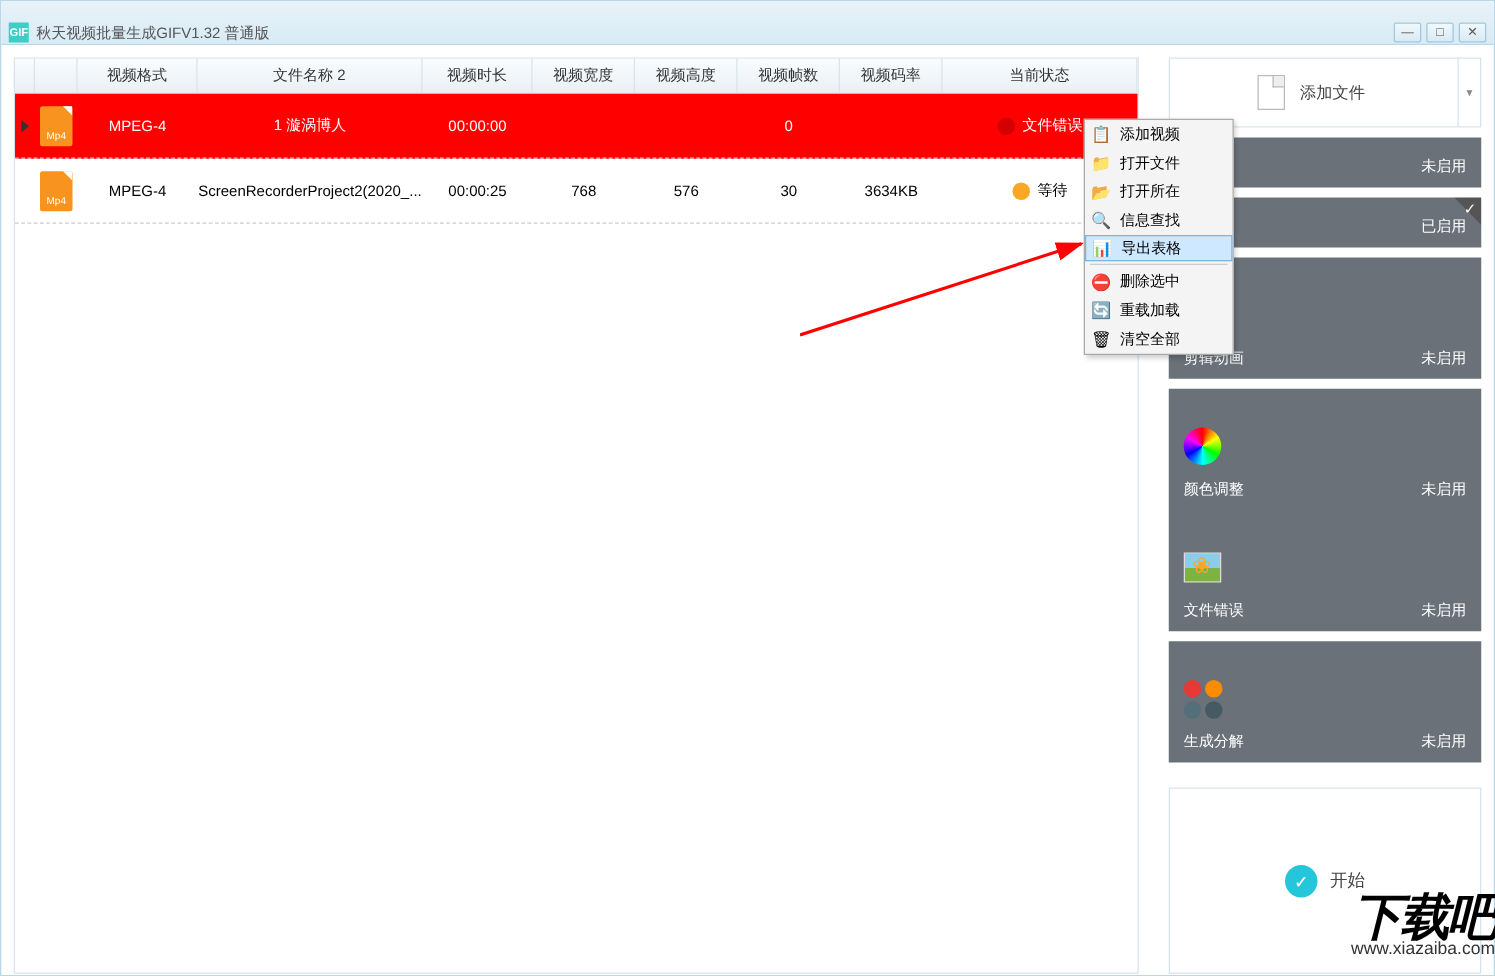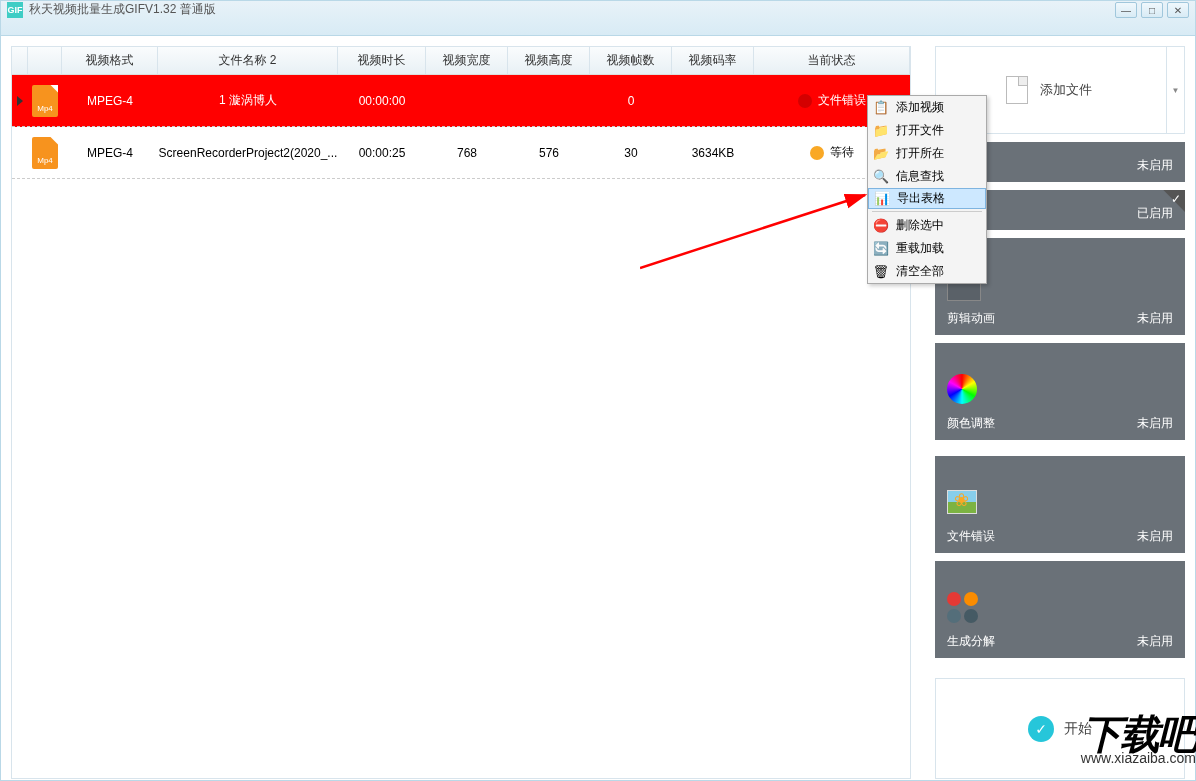--- a/index.html
+++ b/index.html
@@ -1,20 +1,20 @@
 <!DOCTYPE html>
 <html><head>
 <meta charset="utf-8">
 <style>
 * { margin: 0; padding: 0; box-sizing: border-box; font-family: "Microsoft YaHei", sans-serif; }
 body { background: #fff; width: 1196px; height: 781px; overflow: hidden; position: relative; }
 
 .window { width: 1196px; height: 781px; border: 1px solid #b9d8e7; background: #fff; }
 
-.titlebar { height: 27px; background: linear-gradient(#e8f2f8, #d8ebf5); border-bottom: 1px solid #b9d8e7; display: flex; align-items: flex-end; padding: 17px 6px; font-size: 12px; color: #555; }
+.titlebar { height: 27px; background: linear-gradient(#e8f2f8, #d8ebf5); border-bottom: 1px solid #b9d8e7; display: flex; align-items: flex-start; padding: 17px 6px; font-size: 12px; color: #555; }
 .titlebar-icon { width: 16px; height: 16px; background: #3fcdc5; margin-right: 6px; display: flex; align-items: center; justify-content: center; color: #fff; font-size: 9px; font-weight: bold; }
 .titlebar-text { flex: 1; }
 .titlebar-buttons { display: flex; gap: 4px; }
 .tb-btn { width: 22px; height: 16px; border: 1px solid #a0c7dc; background: linear-gradient(#f0f8fc, #d8ebf5); border-radius: 2px; display: flex; align-items: center; justify-content: center; font-size: 10px; color: #555; cursor: pointer; }
 
 .content { display: flex; height: calc(100% - 26px); padding: 10px; gap: 24px; }
 
 .left-panel { flex: 1; border: 1px solid #d8e4ec; background: #fff; position: relative; }
 
 .table-header { display: flex; height: 28px; background: linear-gradient(#fafcfd, #e8f0f5); border-bottom: 1px solid #ddd; font-size: 12px; color: #333; }
@@ -49,21 +49,21 @@
 .file-icon::after { content: "Mp4"; position: absolute; bottom: 4px; left: 0; right: 0; text-align: center; font-size: 8px; color: #fff; }
 
 .row-marker { width: 0; height: 0; border-top: 5px solid transparent; border-bottom: 5px solid transparent; border-left: 6px solid #333; }
 
 .status-dot { width: 14px; height: 14px; border-radius: 50%; }
 .dot-red { background: #d40000; }
 .dot-orange { background: #f9a825; }
 
 .right-panel { width: 250px; display: flex; flex-direction: column; gap: 8px; }
 
-.add-file { height: 88px; border: 1px solid #d8e4ec; background: #fff; display: flex; align-items: center; padding-left: 70px; gap: 12px; font-size: 13px; color: #444; position: relative; }
+.add-file { height: 56px; border: 1px solid #d8e4ec; background: #fff; display: flex; align-items: center; padding-left: 70px; gap: 12px; font-size: 13px; color: #444; position: relative; }
 .add-file-dropdown { position: absolute; right: 0; top: 0; bottom: 0; width: 18px; border-left: 1px solid #d8e4ec; display: flex; align-items: center; justify-content: center; color: #888; font-size: 8px; }
 .doc-icon { width: 22px; height: 28px; border: 1px solid #bbb; background: #fff; position: relative; }
 .doc-icon::before { content: ""; position: absolute; top: 0; right: 0; width: 8px; height: 8px; background: #eee; border-left: 1px solid #bbb; border-bottom: 1px solid #bbb; }
 
 .tool-item { background: #6a7178; color: #fff; padding: 26px 12px 8px; font-size: 12px; position: relative; }
 .tool-item.enabled::after { content: ""; position: absolute; top: 0; right: 0; width: 36px; height: 22px; background: #555; clip-path: polygon(40% 0, 100% 0, 100% 100%); }
 .tool-check { position: absolute; top: 2px; right: 4px; color: #fff; font-size: 12px; z-index: 2; }
 .tool-preview { height: 40px; display: flex; align-items: center; margin-bottom: 6px; }
 .tool-label-row { display: flex; justify-content: space-between; align-items: center; }
 .tool-preview-box { width: 34px; height: 34px; background: #5a6168; border: 1px solid #888; }
@@ -180,21 +180,21 @@
           <div class="tool-item" style="margin-bottom: 8px;">
 
     <div class="tool-preview">
               <div class="tool-preview-box"></div>
             </div>
     <div class="tool-label-row">
       <span>剪辑动画</span>
       <span>未启用</span>
     </div>
           </div>
-          <div class="tool-item" style="margin-bottom: 16px;">
+          <div class="tool-item" style="margin-bottom: 0;">
 
     <div class="tool-preview">
               <div class="color-wheel"></div>
             </div>
     <div class="tool-label-row">
       <span>颜色调整</span>
       <span>未启用</span>
     </div>
           </div>
           <div class="tool-item" style="margin-bottom: 8px;">

